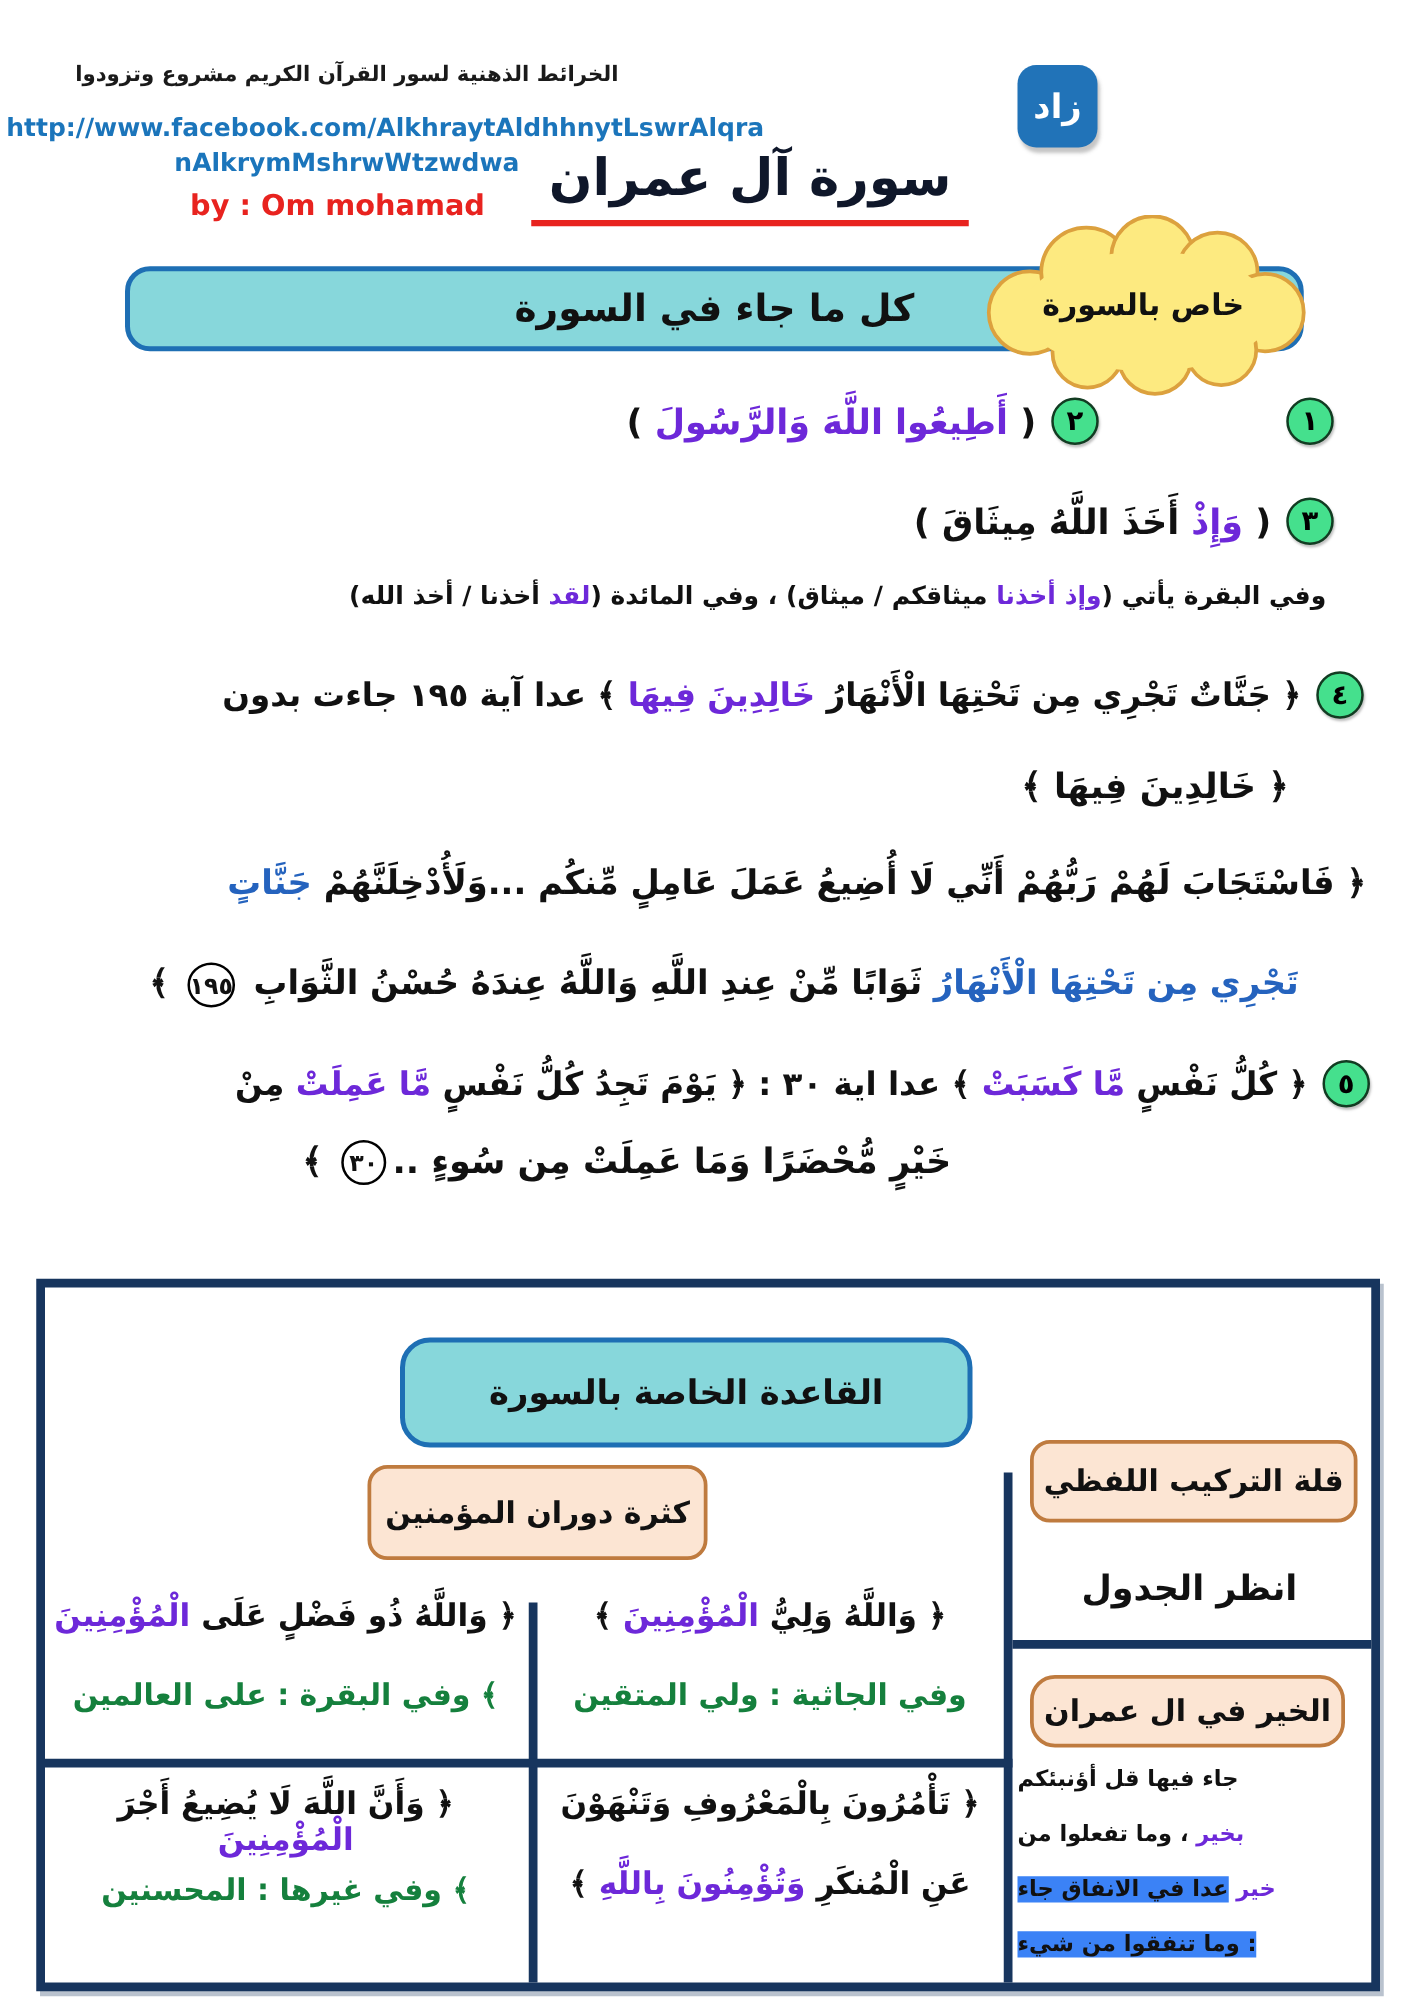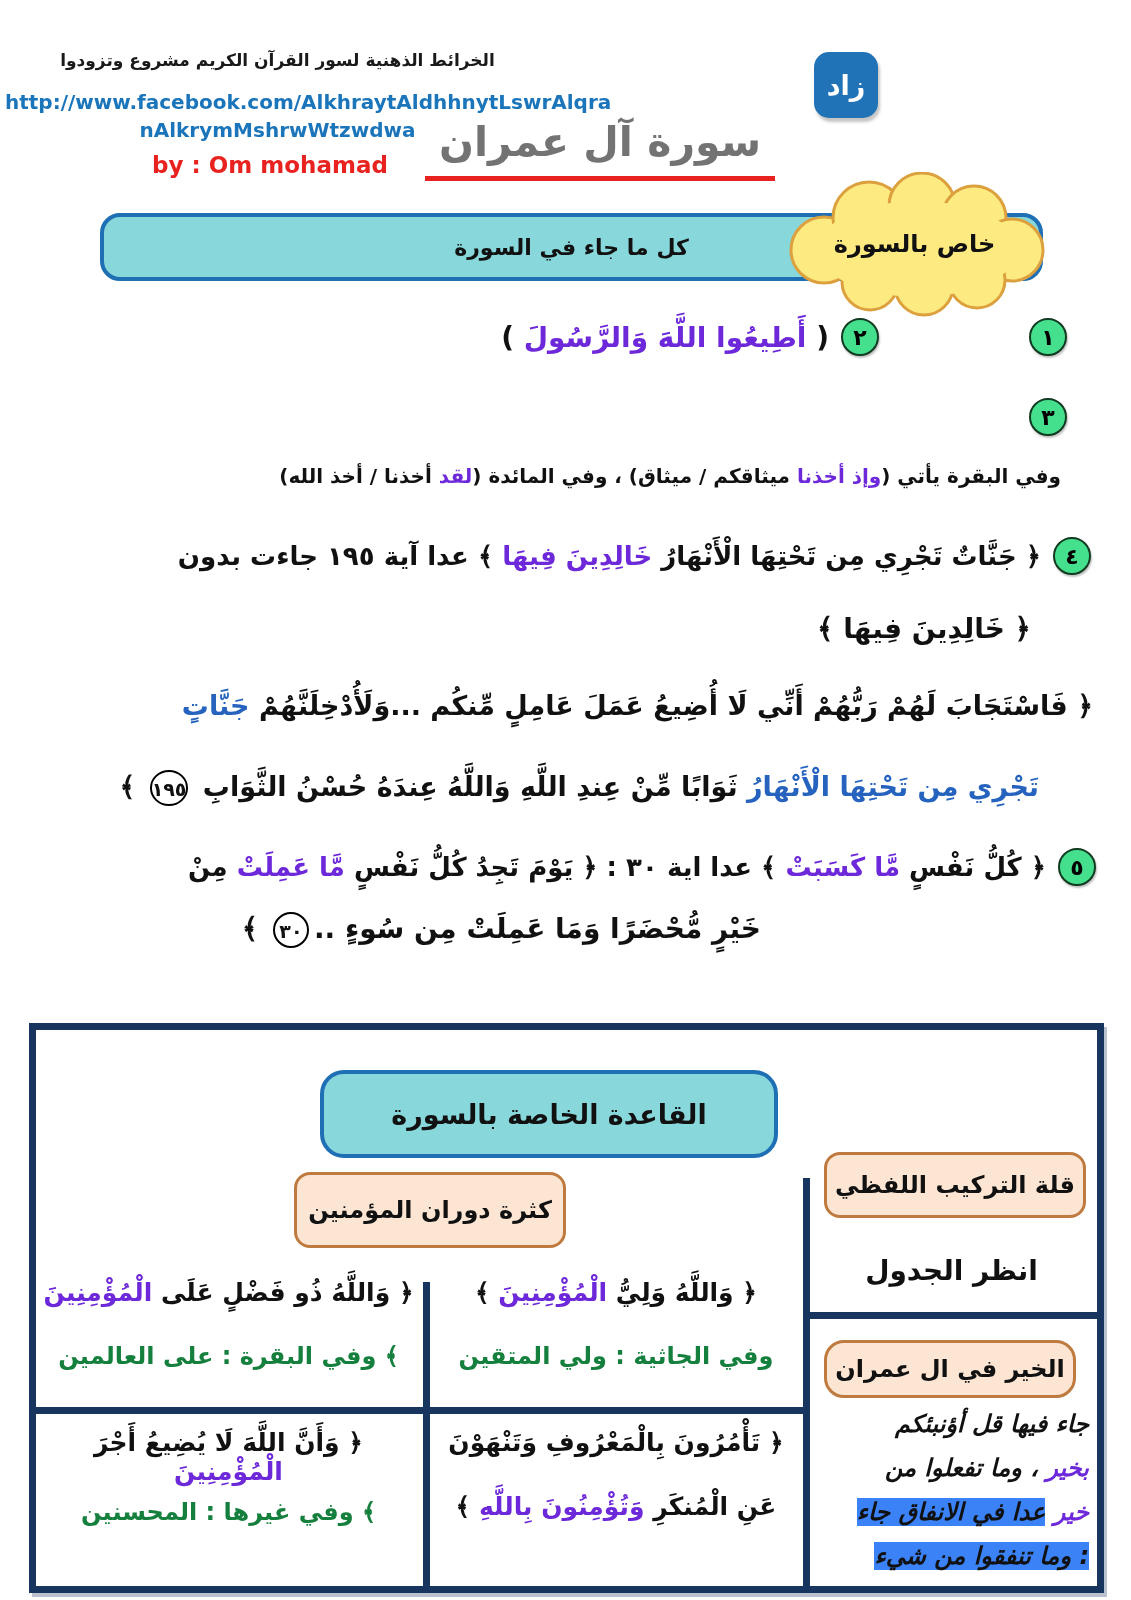--- a/index.html
+++ b/index.html
@@ -19,46 +19,46 @@
         background:#fff;box-sizing:border-box;}
 
   .project-line{font-size:17px;font-weight:bold;color:#1a1a1a;}
   .url{font-size:20px;font-weight:bold;color:#1b75bb;}
   .byline{font-size:23px;font-weight:bold;color:#e8231f;}
 
   .zad{width:64px;height:66px;background:#2173b8;border-radius:15px;color:#fff;
        display:flex;align-items:center;justify-content:center;font-size:27px;font-weight:bold;
        box-shadow:2px 4px 3px rgba(90,90,90,.35);}
 
-  .sura-title{font-size:41px;font-weight:bold;color:#737373;
+  .sura-title{font-size:41px;font-weight:bold;color:#0f172a;
               border-bottom:5px solid #e8231f;padding:0 14px 10px 14px;}
 
   .banner{background:#87d7db;border:4px solid #1e6fb4;border-radius:20px;
           display:flex;align-items:center;justify-content:center;
-          font-size:22px;font-weight:bold;color:#111;}
+          font-size:30px;font-weight:bold;color:#111;}
 
   .cloud-label{font-size:24px;font-weight:bold;color:#111;}
 
   .badge{display:inline-flex;flex:none;width:38px;height:38px;border-radius:50%;
          background:#45e08d;border:2px solid #123c22;align-items:center;justify-content:center;
          font-size:22px;font-weight:bold;color:#000;box-shadow:1px 2px 2px rgba(0,0,0,.25);box-sizing:border-box;}
 
   .item{display:flex;direction:rtl;align-items:center;gap:12px;}
   .vtext{font-size:28px;font-weight:bold;color:#111;white-space:nowrap;}
   .vtext-sm{font-size:20px;font-weight:bold;color:#111;white-space:nowrap;}
 
   .rule-box{left:29px;top:1003px;width:1075px;height:570px;border:7px solid #17355e;
             box-sizing:border-box;box-shadow:3px 4px 0 rgba(23,53,94,.30);margin-top:20px;}
   .navy-line{background:#17355e;position:absolute;}
   .peach{background:#fce5d3;border:3px solid #bf7b3f;border-radius:16px;
          display:flex;align-items:center;justify-content:center;
          font-size:24px;font-weight:bold;color:#111;box-sizing:border-box;}
   .cell-verse{font-size:25px;font-weight:bold;color:#111;text-align:center;direction:rtl;}
   .cell-note{font-size:24px;font-weight:bold;color:#15803d;text-align:center;direction:rtl;}
-  .khayr-line{font-size:24px;font-weight:bold;line-height:44px;direction:rtl;text-align:right;color:#111;font-style:italic;}
+  .khayr-line{font-size:18px;font-weight:bold;line-height:44px;direction:rtl;text-align:left;color:#111;}
 </style>
 </head>
 <body>
 
 <div class="page">
 
   <div class="abs rtl center project-line" style="left:25px;top:50px;width:505px;">الخرائط الذهنية لسور القرآن الكريم مشروع وتزودوا</div>
   <div class="abs ltr center url" style="left:5px;top:90px;width:545px;">http://www.facebook.com/AlkhraytAldhhnytLswrAlqra</div>
   <div class="abs ltr center url" style="left:5px;top:118px;width:545px;">nAlkrymMshrwWtzwdwa</div>
   <div class="abs ltr center byline" style="left:110px;top:152px;width:320px;">by : Om mohamad</div>
@@ -97,20 +97,21 @@
       <span class="badge">١</span>
     </div>
     <div class="item">
       <span class="badge">٢</span>
       <span class="vtext"><span>( </span><span class="r">أَطِيعُوا اللَّهَ وَالرَّسُولَ</span><span>  )</span></span>
     </div>
   </div>
 
   <div class="abs item" style="right:64px;top:398px;">
     <span class="badge">٣</span>
+    <span class="vtext"><span>( </span><span class="r">وَإِذْ</span><span> أَخَذَ اللَّهُ مِيثَاقَ  )</span></span>
   </div>
 
   <div class="abs rtl vtext-sm" style="right:70px;top:464px;left:30px;text-align:right;"><span>وفي البقرة يأتي (</span><span class="r">وإذ أخذنا</span><span> ميثاقكم / ميثاق) ، وفي المائدة (</span><span class="r">لقد</span><span> أخذنا / أخذ الله)</span></div>
 
   <div class="abs item" style="right:40px;top:537px;">
     <span class="badge">٤</span>
     <span class="vtext" style="font-size:26px;"><span>﴿ جَنَّاتٌ تَجْرِي مِن تَحْتِهَا الْأَنْهَارُ </span><span class="r">خَالِدِينَ فِيهَا</span><span> ﴾  عدا آية ١٩٥ جاءت بدون</span></span>
   </div>
   <div class="abs rtl vtext" style="right:100px;top:612px;"><span>﴿ خَالِدِينَ فِيهَا ﴾</span></div>
 

